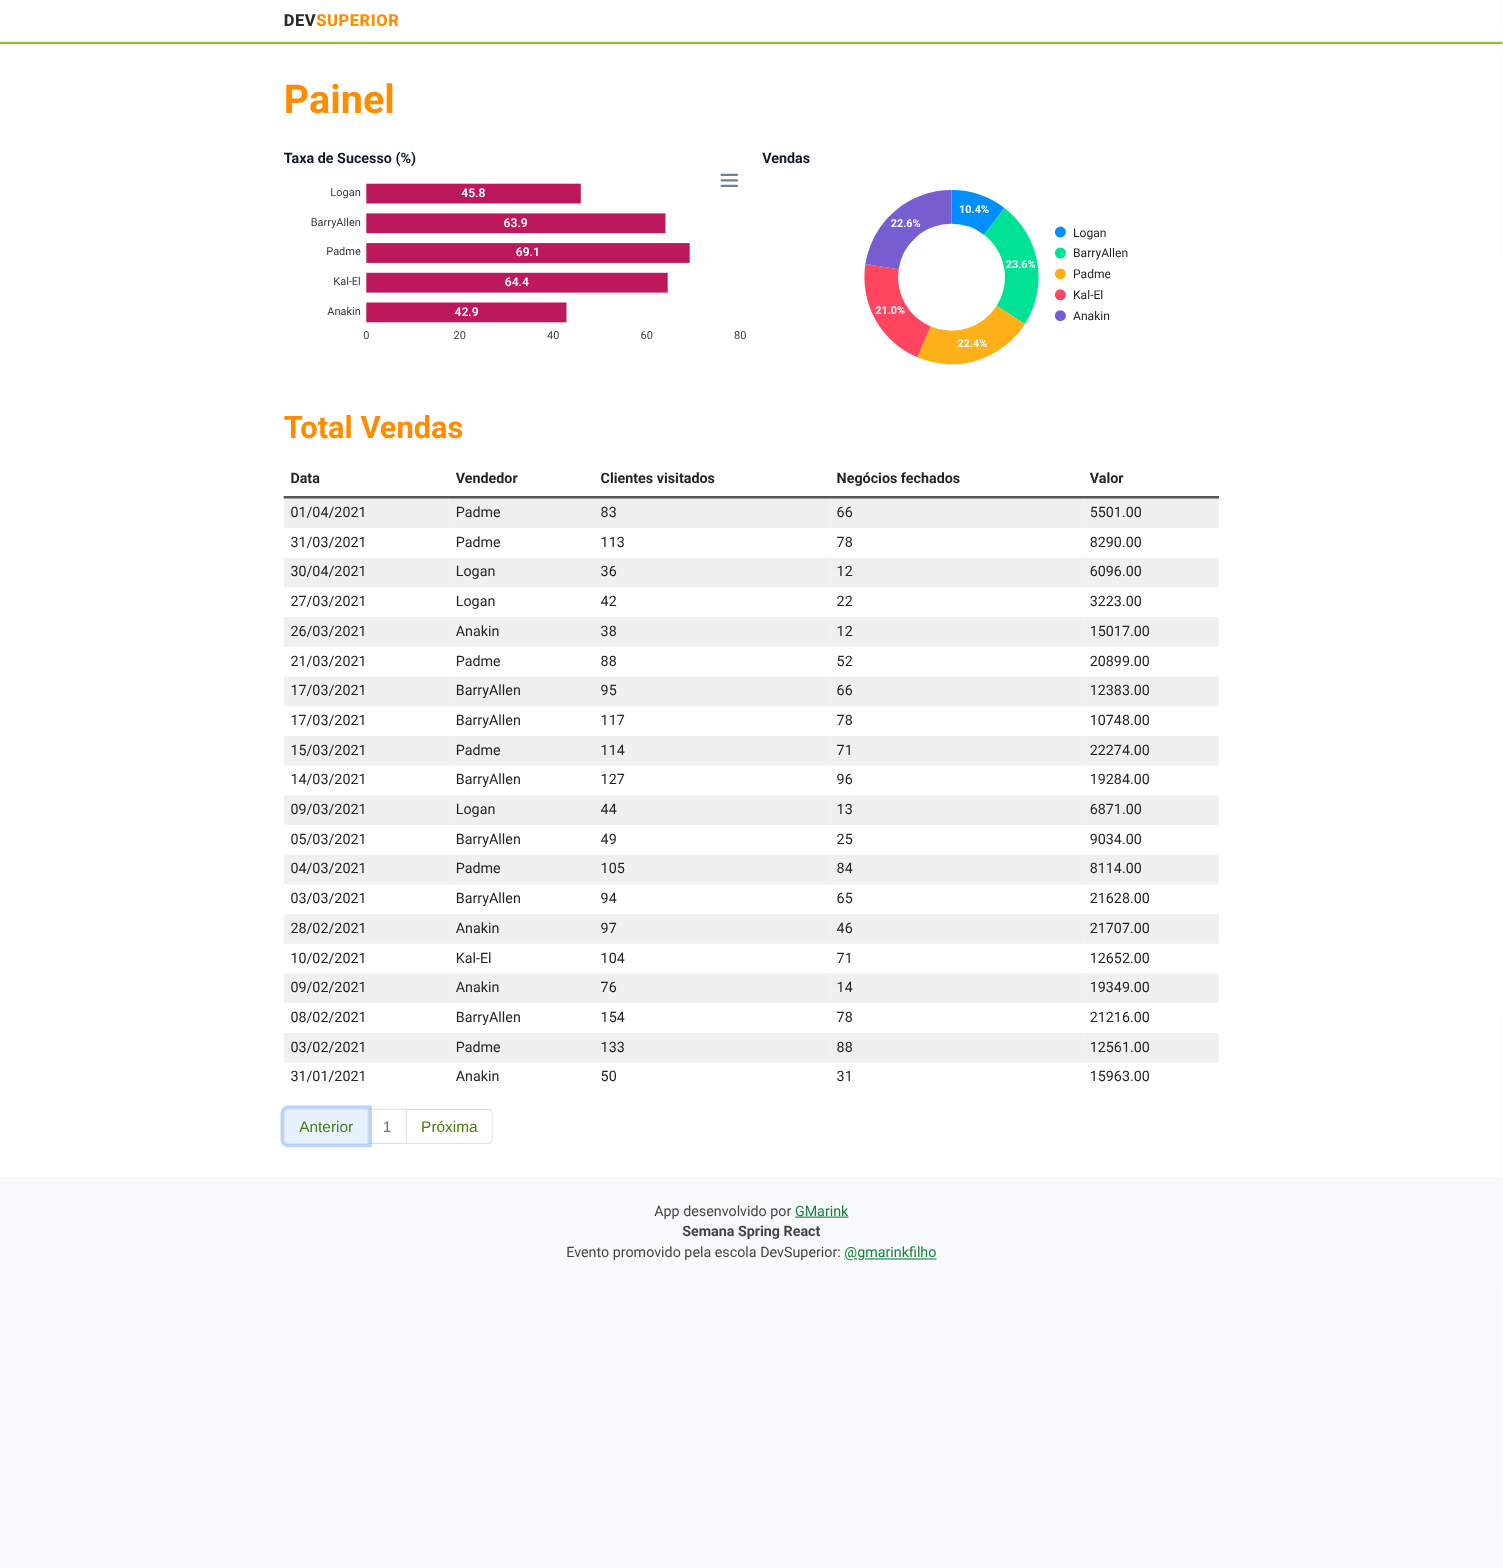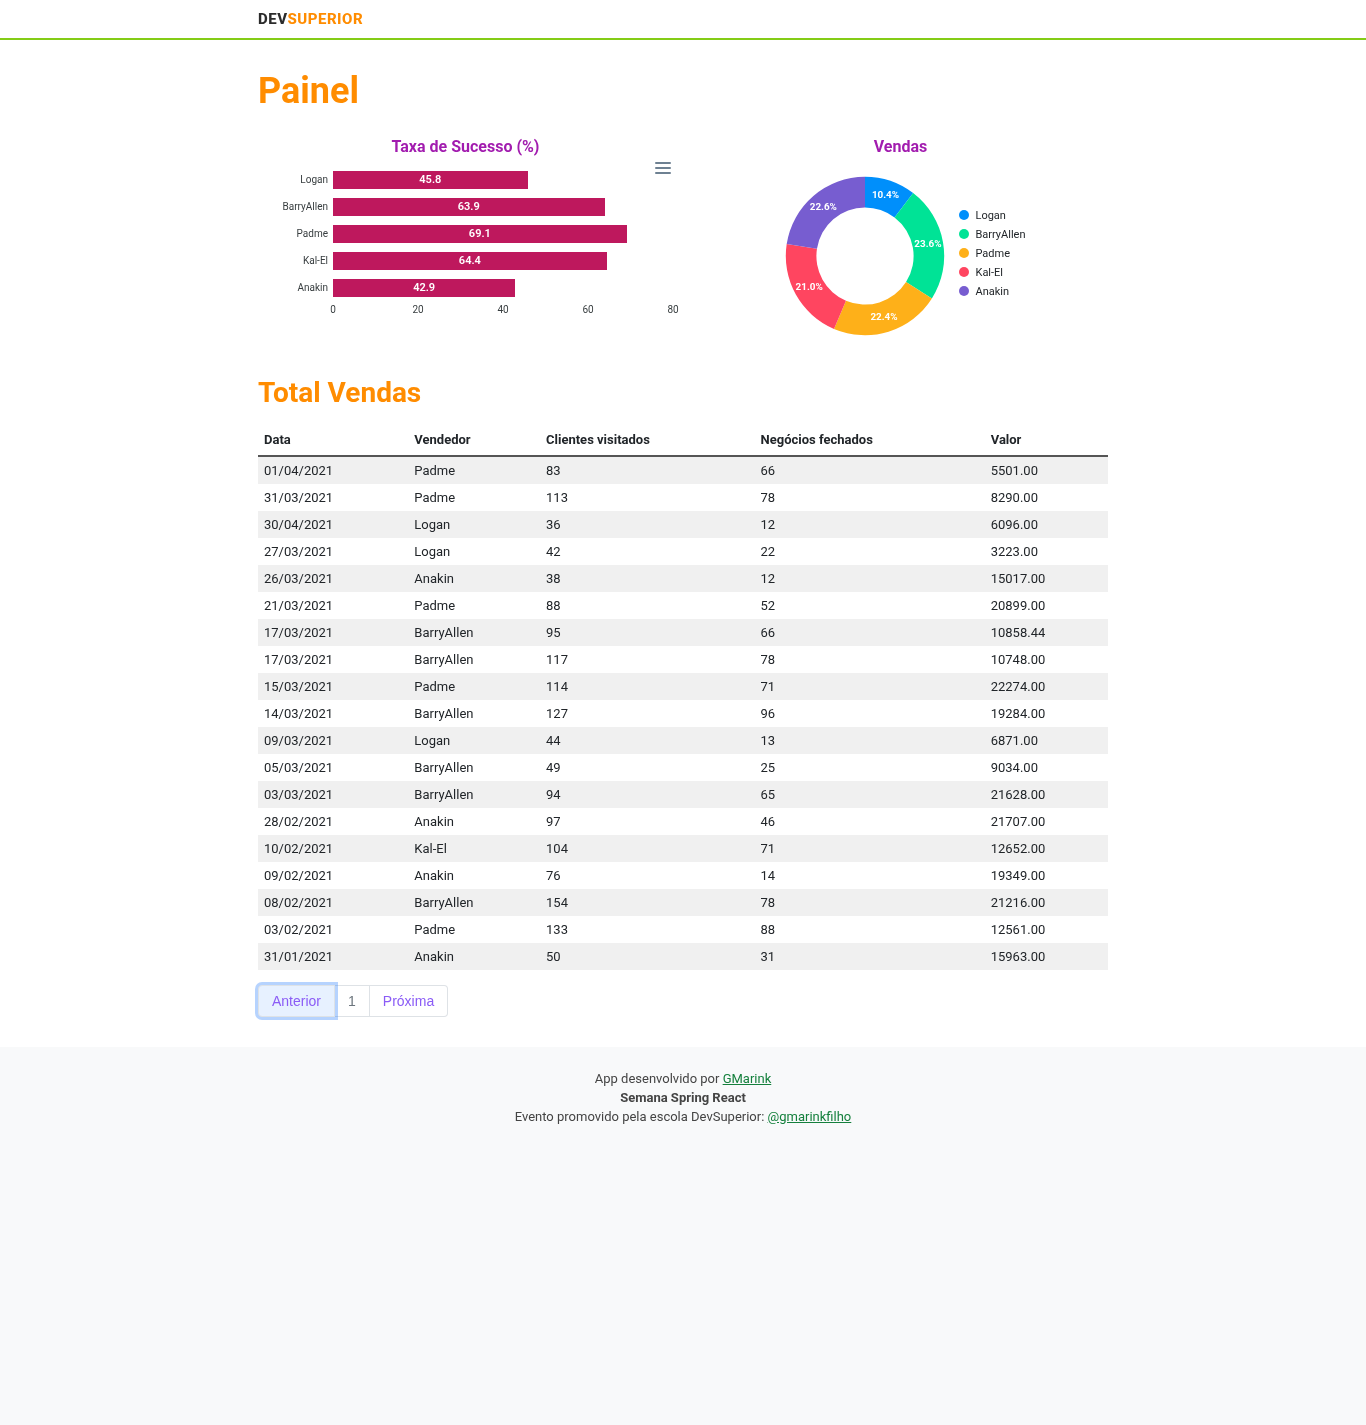--- a/index.html
+++ b/index.html
@@ -7,27 +7,27 @@
 .header { background: #fff; border-bottom: 2px solid #84cc16; padding: 10px 0; }
 .container { max-width: 880px; margin: 0 auto; padding: 0 15px; }
 .logo { font-weight: 800; font-size: 15px; letter-spacing: 0.5px; }
 .logo .dev { color: #2b2b2b; }
 .logo .superior { color: #FF8C00; }
 .content { background: #fff; padding: 30px 0; }
 h1.page-title { color: #FF8C00; font-size: 36px; font-weight: 700; margin-bottom: 25px; }
 h2.section-title { color: #FF8C00; font-size: 28px; font-weight: 700; margin: 30px 0 15px; }
 .charts-row { display: flex; gap: 20px; margin-bottom: 20px; }
 .chart-panel { flex: 1; }
-.chart-title { text-align: center; font-weight: 700; font-size: 16px; color: #a21caf; margin-bottom: 10px; }
+.chart-title { text-align: left; font-weight: 700; font-size: 13px; color: #0f172a; margin-bottom: 10px; }
 .table { width: 100%; border-collapse: collapse; font-size: 13px; }
 .table th { text-align: left; font-weight: 700; padding: 8px 6px; border-bottom: 2px solid #555; }
 .table td { padding: 6px; }
 .table tbody tr:nth-child(odd) { background: #f0f0f0; }
 .pagination { margin-top: 15px; display: flex; gap: 0; }
-.pagination button { background: #fff; border: 1px solid #dee2e6; padding: 7px 13px; font-size: 14px; color: #8b5cf6; cursor: pointer; }
+.pagination button { background: #fff; border: 1px solid #dee2e6; padding: 7px 13px; font-size: 14px; color: #4d7c0f; cursor: pointer; }
 .pagination button:first-child { border-top-left-radius: 4px; border-bottom-left-radius: 4px; }
 .pagination button:last-child { border-top-right-radius: 4px; border-bottom-right-radius: 4px; }
 .pagination button + button { border-left: none; }
 .pagination button.active-focus { background: #e7f1ff; box-shadow: 0 0 0 3px rgba(13,110,253,0.3); position: relative; z-index: 1; }
 .pagination button.disabled { color: #6c757d; }
 .footer { background: #f8f9fa; text-align: center; padding: 20px 0; font-size: 13px; color: #444; }
 .footer p { margin: 4px 0; }
 .footer a { color: #15803d; text-decoration: underline; }
 .footer strong { font-weight: 700; }
 
@@ -208,21 +208,21 @@
             <td>Padme</td>
             <td>88</td>
             <td>52</td>
             <td>20899.00</td>
           </tr>
           <tr>
             <td>17/03/2021</td>
             <td>BarryAllen</td>
             <td>95</td>
             <td>66</td>
-            <td>10858.44</td>
+            <td>12383.00</td>
           </tr>
           <tr>
             <td>17/03/2021</td>
             <td>BarryAllen</td>
             <td>117</td>
             <td>78</td>
             <td>10748.00</td>
           </tr>
           <tr>
             <td>15/03/2021</td>
@@ -244,20 +244,27 @@
             <td>44</td>
             <td>13</td>
             <td>6871.00</td>
           </tr>
           <tr>
             <td>05/03/2021</td>
             <td>BarryAllen</td>
             <td>49</td>
             <td>25</td>
             <td>9034.00</td>
+          </tr>
+          <tr>
+            <td>04/03/2021</td>
+            <td>Padme</td>
+            <td>105</td>
+            <td>84</td>
+            <td>8114.00</td>
           </tr>
           <tr>
             <td>03/03/2021</td>
             <td>BarryAllen</td>
             <td>94</td>
             <td>65</td>
             <td>21628.00</td>
           </tr>
           <tr>
             <td>28/02/2021</td>

